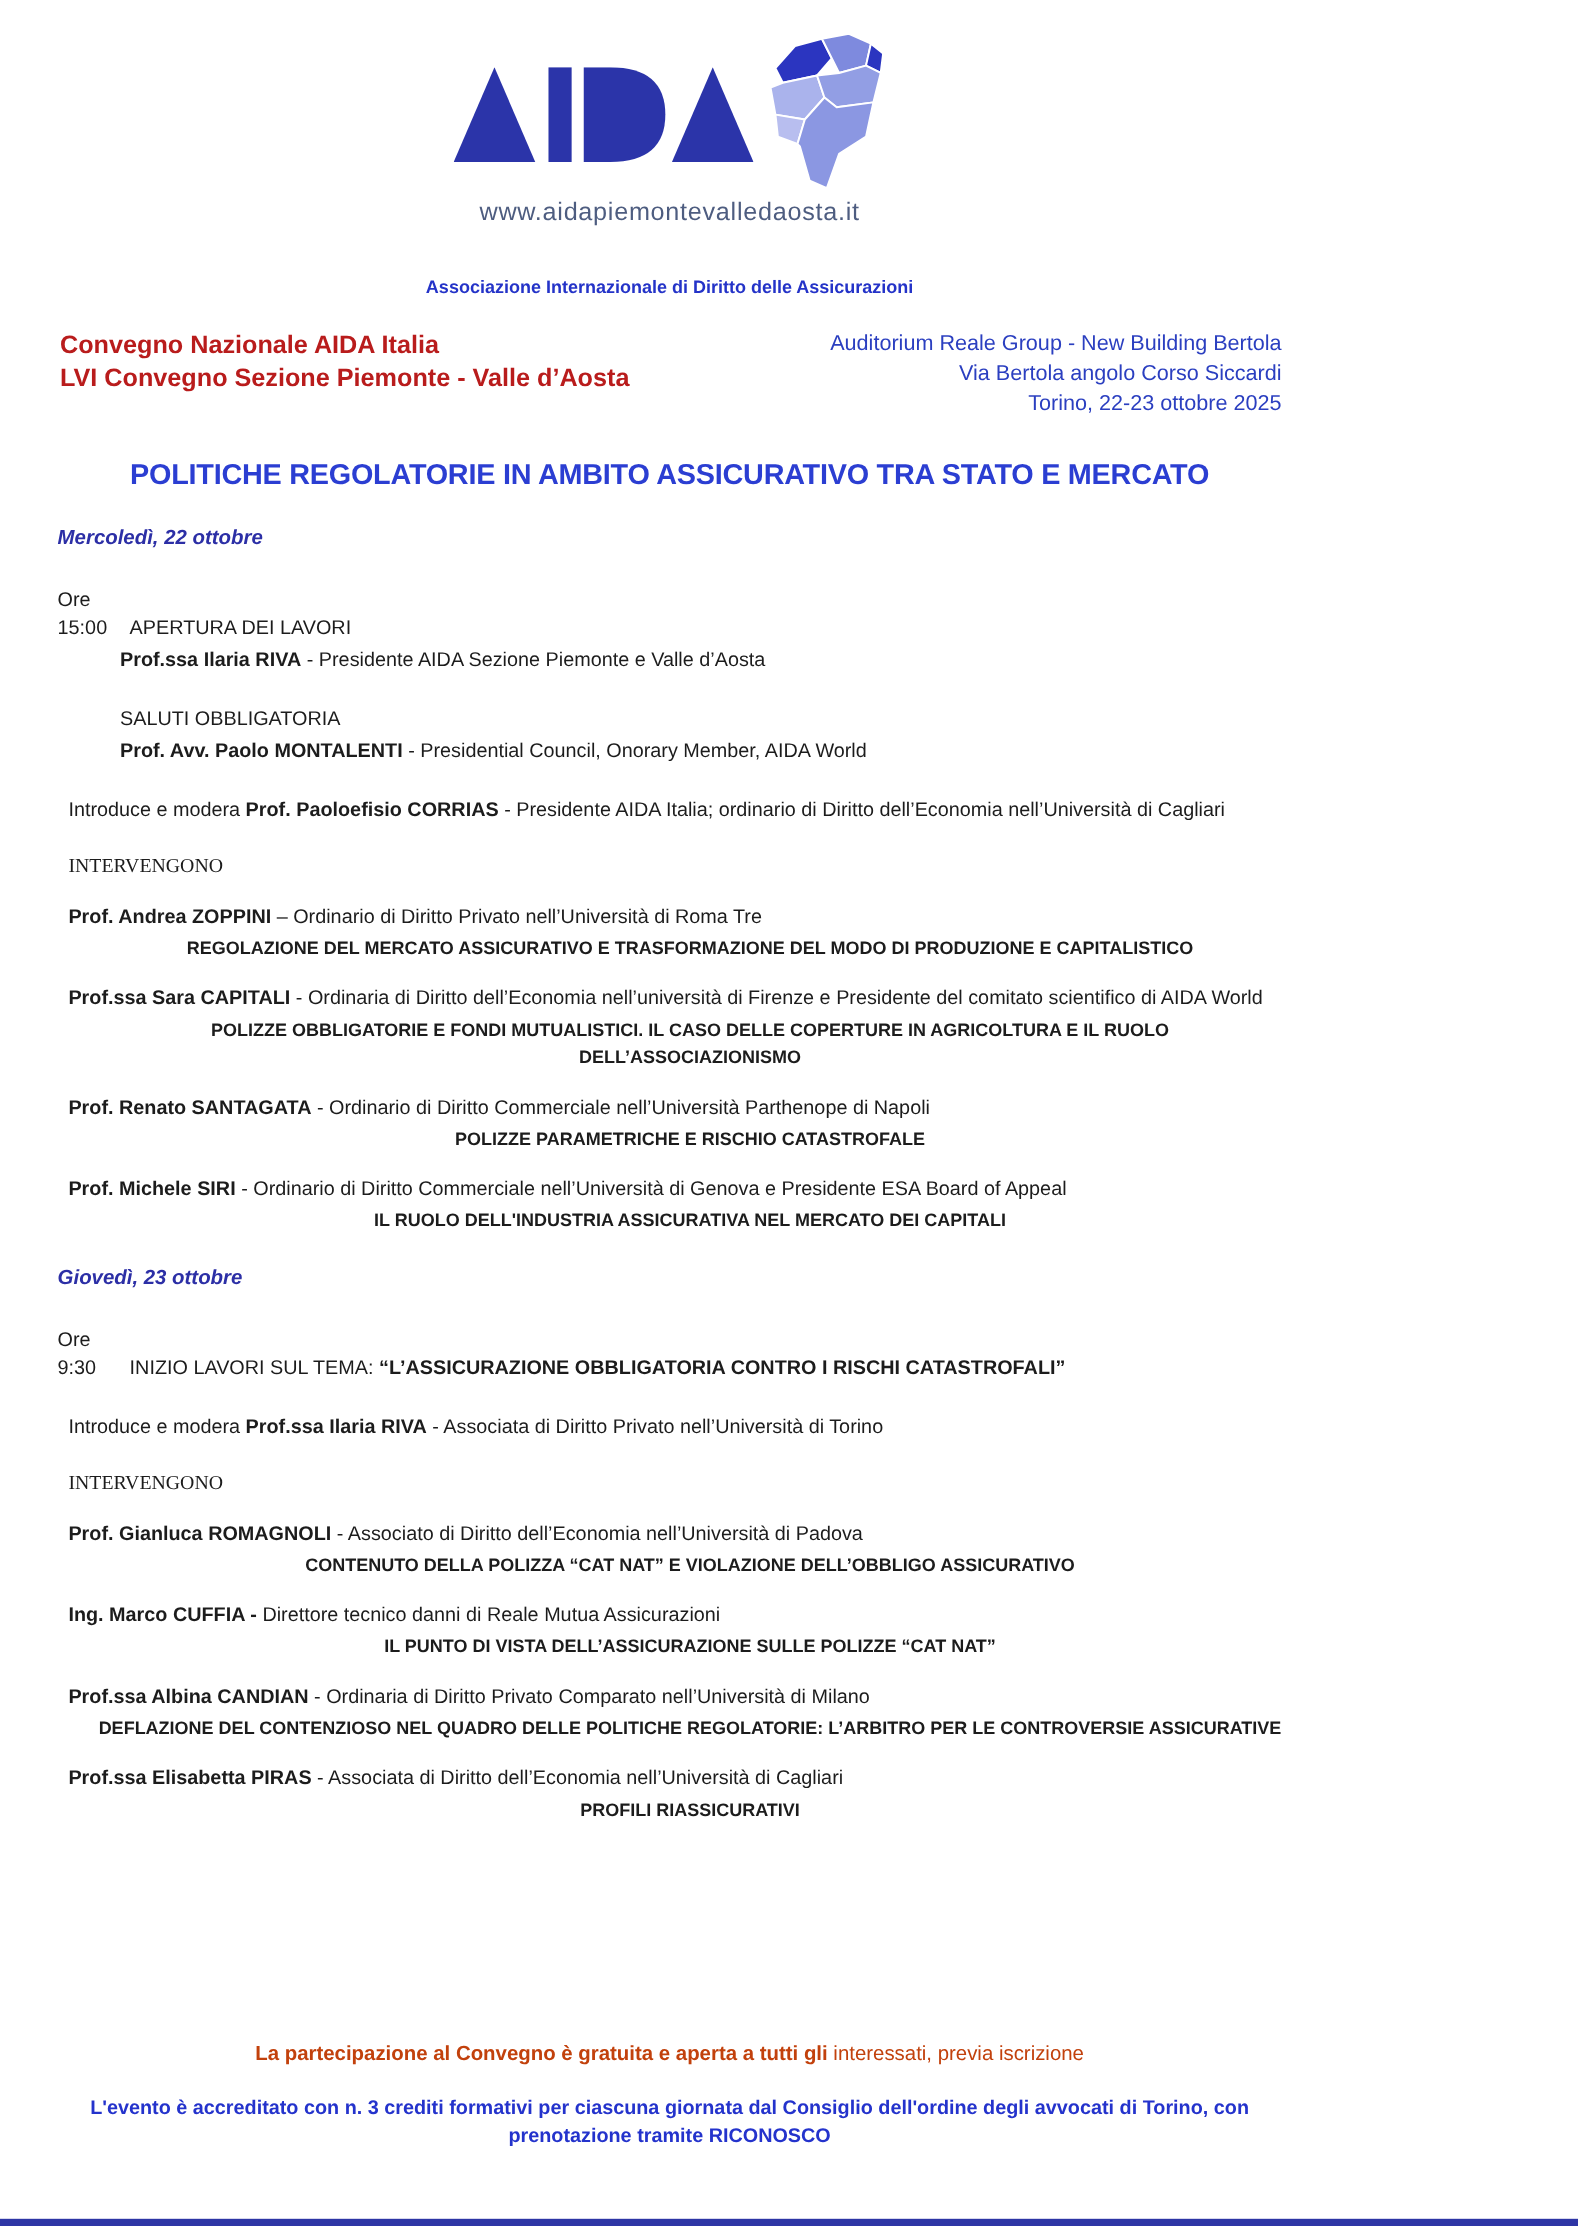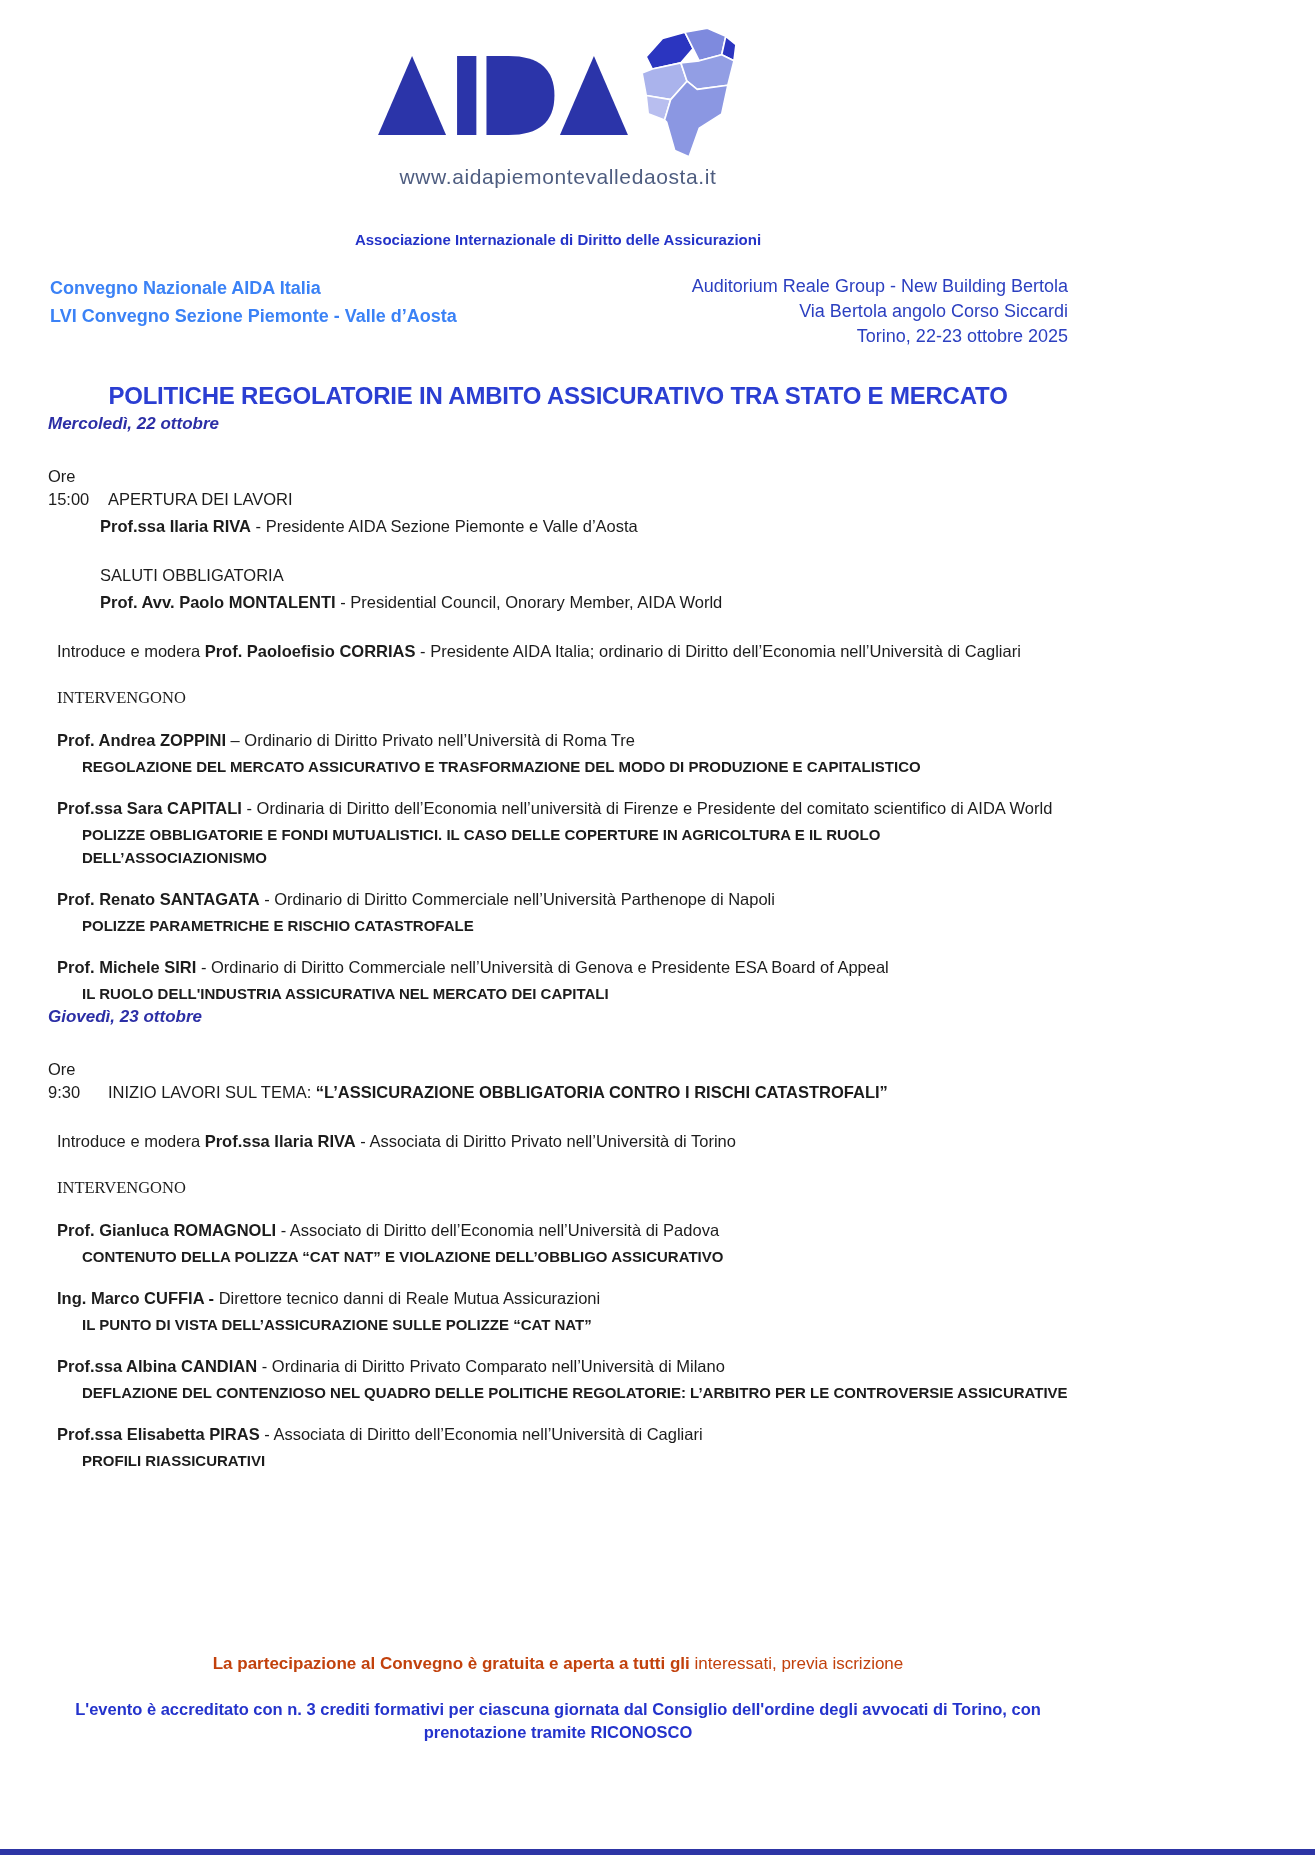--- a/index.html
+++ b/index.html
@@ -11,37 +11,37 @@
 
   
   .logo-row{display:flex;justify-content:center;align-items:flex-start;gap:8px;}
   .aida-svg{margin-top:30px;display:block;}
   .map-svg{display:block;}
   .logo-url{text-align:center;color:#4e5d80;font-size:21px;margin-top:1px;letter-spacing:.6px;}
 
   .association{text-align:center;color:#2433c8;font-weight:bold;font-size:15px;margin-top:42px;}
 
   .info-row{display:flex;justify-content:space-between;margin-top:26px;}
-  .info-left{color:#3b82f6;font-weight:bold;font-size:18px;line-height:28px;padding-left:2px;}
+  .info-left{color:#b91c1c;font-weight:bold;font-size:21px;line-height:28px;padding-left:2px;}
   .info-right{color:#2b3fc0;font-size:18px;line-height:25px;text-align:right;}
 
   .main-title{text-align:center;color:#2b3ed2;font-size:24px;font-weight:bold;
     letter-spacing:-.2px;margin:30px 0 0 0;line-height:33px;}
 
-  .day-heading{color:#2c2fa6;font-weight:bold;font-style:italic;font-size:17px;line-height:23px;}
+  .day-heading{color:#2c2fa6;font-weight:bold;font-style:italic;font-size:17px;margin-top:24px;line-height:23px;}
   .schedule{font-size:16.5px;line-height:23px;}
   .time-row{margin-top:30px;}
   .time{display:inline-block;width:60px;}
   .sub{padding-left:52px;margin-top:4px;}
   .gap-sub{margin-top:26px;}
   .intro{padding-left:9px;margin-top:26px;}
   .intervengono{padding-left:9px;margin-top:23px;font-family:Liberation Serif, serif;}
   .speaker{padding-left:9px;margin-top:20px;}
   .speaker + .speaker{margin-top:19px;}
-  .talk{padding-left:25px;font-weight:bold;font-size:15px;margin-top:3px;}
+  .talk{padding-left:25px;font-weight:bold;font-size:15px;margin-top:3px;text-align:center;}
   .b{font-weight:bold;}
 
   .footer-line1{text-align:center;margin-top:180px;color:#c2410c;font-size:17px;line-height:24px;}
   .footer-line2{text-align:center;margin-top:22px;color:#2433cc;font-weight:bold;font-size:16.5px;line-height:23px;}
 
   .bottom-bar{position:absolute;left:0;bottom:0;width:100%;height:6px;background:#2d35a5;}
 </style>
 </head>
 <body>
 

